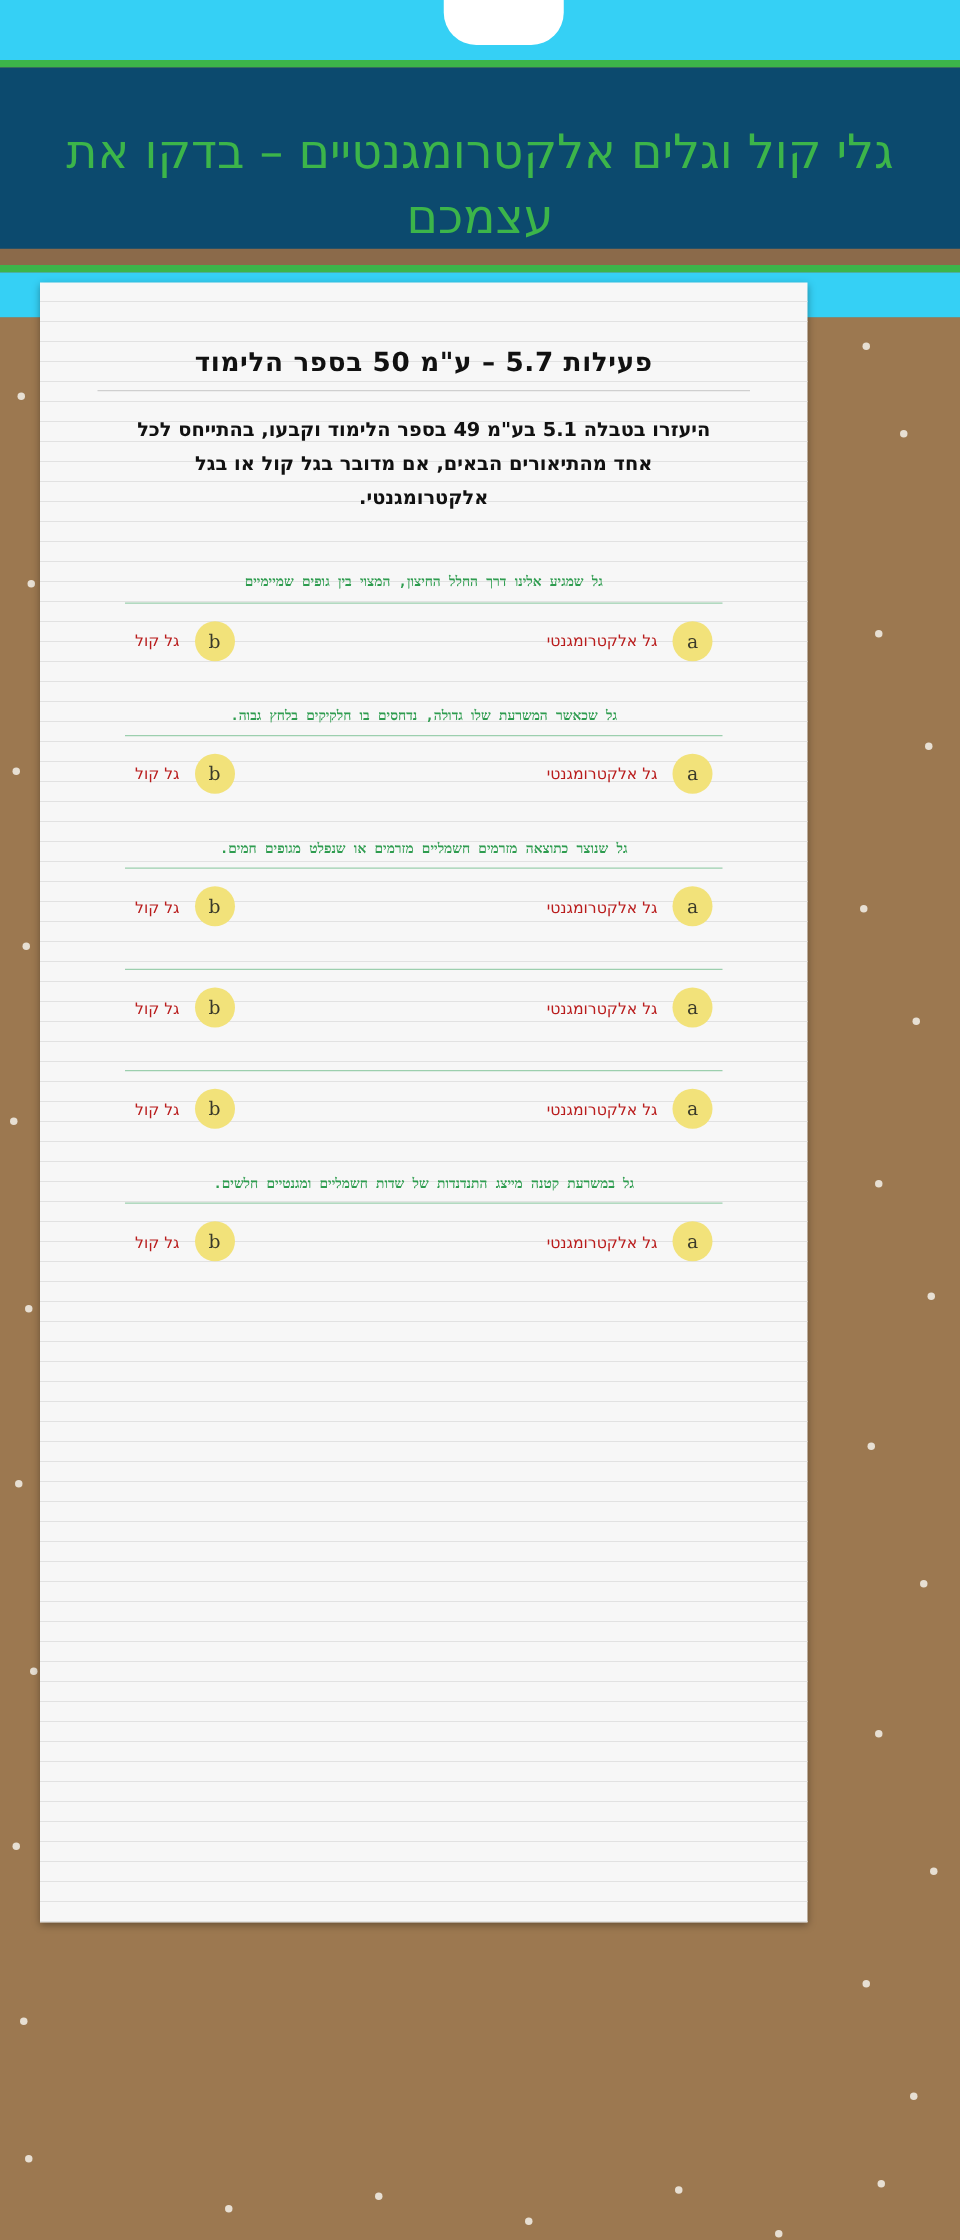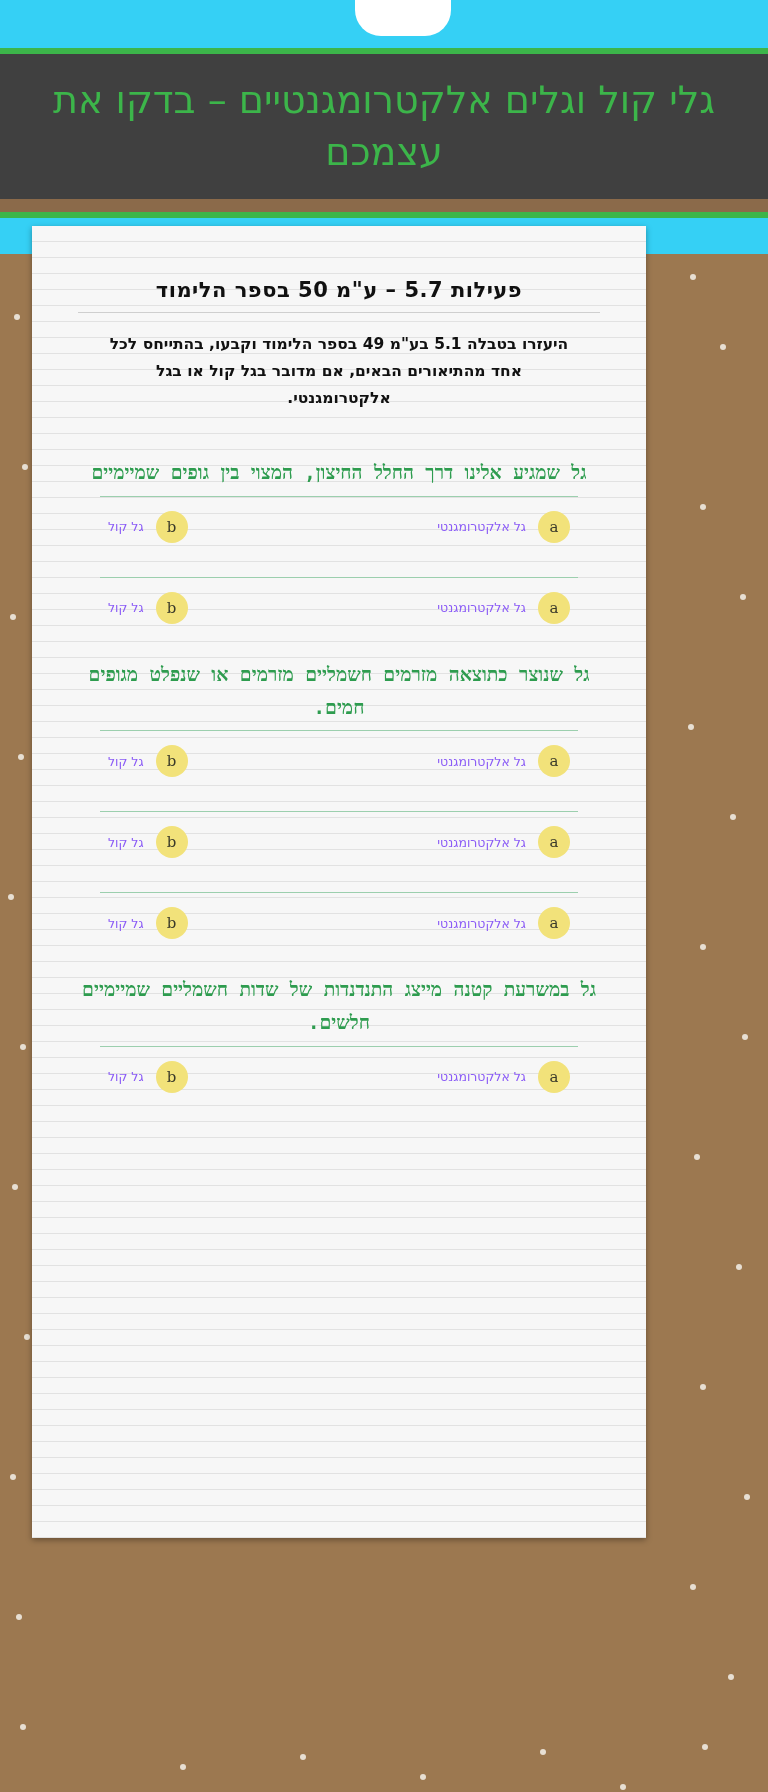--- a/index.html
+++ b/index.html
@@ -21,22 +21,22 @@
     position:absolute;left:355px;top:0;width:96px;height:36px;
     background:#ffffff;border-radius:0 0 26px 26px;
   }
   .green-rule-top{
     position:absolute;left:0;top:48px;width:768px;height:6px;background:#3cb54a;
   }
 
   
   .title-banner{
     position:absolute;left:0;top:54px;width:768px;height:145px;
-    background:#404040;
-    display:flex;align-items:center;justify-content:center;
+    background:#0c4a6e;
+    display:flex;align-items:flex-end;justify-content:center;
   }
   .title-text{
     color:#3cb54a;
     font-size:38px;
     line-height:1.35;
     text-align:center;
     font-weight:400;
     padding:0 18px;
     font-family:"DejaVu Sans", sans-serif;
   }
@@ -99,21 +99,21 @@
     color:#111;
     line-height:1.75;
     margin:0 34px 44px 34px;
     font-family:"DejaVu Sans", sans-serif;
   }
 
   
   .q-block{margin-bottom:34px;}
   .q-text{
     color:#2e9c4f;
-    font-size:19px;
+    font-size:11px;
     line-height:1.75;
     text-align:center;
     font-family:"DejaVu Sans Mono", monospace;
     font-weight:bold;
     margin:0 10px 6px 10px;
   }
   .q-rule{
     border:0;border-top:1px solid #9ccfae;
     margin:0 28px 14px 28px;
   }
@@ -126,21 +126,21 @@
   }
   .bubble{
     width:32px;height:32px;border-radius:50%;
     background:#f2e27a;
     display:flex;align-items:center;justify-content:center;
     font-family:"DejaVu Serif", serif;
     font-size:15px;color:#3a3a2a;
     flex:0 0 auto;
   }
   .opt-label{
-    font-size:12.5px;color:#8b5cf6;
+    font-size:12.5px;color:#b91c1c;
     font-family:"DejaVu Sans", sans-serif;
     white-space:nowrap;
   }
 </style>
 </head>
 <body>
 
 <div class="top-cyan">
   <div class="tab-bump"></div>
 </div>
@@ -201,20 +201,21 @@
               <span class="bubble">a</span>
               <span class="opt-label">גל אלקטרומגנטי</span>
             </div>
             <div class="opt">
               <span class="bubble">b</span>
               <span class="opt-label">גל קול</span>
             </div>
           </div>
         </div>
         <div class="q-block">
+          <div class="q-text">גל שכאשר המשרעת שלו גדולה, נדחסים בו חלקיקים בלחץ גבוה.</div>
           <hr class="q-rule">
           <div class="options">
             <div class="opt">
               <span class="bubble">a</span>
               <span class="opt-label">גל אלקטרומגנטי</span>
             </div>
             <div class="opt">
               <span class="bubble">b</span>
               <span class="opt-label">גל קול</span>
             </div>
@@ -254,21 +255,21 @@
               <span class="bubble">a</span>
               <span class="opt-label">גל אלקטרומגנטי</span>
             </div>
             <div class="opt">
               <span class="bubble">b</span>
               <span class="opt-label">גל קול</span>
             </div>
           </div>
         </div>
         <div class="q-block">
-          <div class="q-text">גל במשרעת קטנה מייצג התנדנדות של שדות חשמליים שמיימיים חלשים.</div>
+          <div class="q-text">גל במשרעת קטנה מייצג התנדנדות של שדות חשמליים ומגנטיים חלשים.</div>
           <hr class="q-rule">
           <div class="options">
             <div class="opt">
               <span class="bubble">a</span>
               <span class="opt-label">גל אלקטרומגנטי</span>
             </div>
             <div class="opt">
               <span class="bubble">b</span>
               <span class="opt-label">גל קול</span>
             </div>

